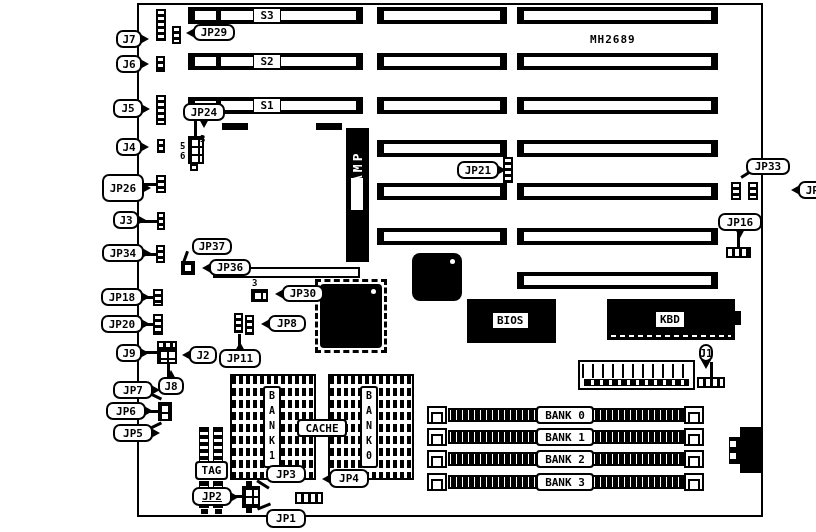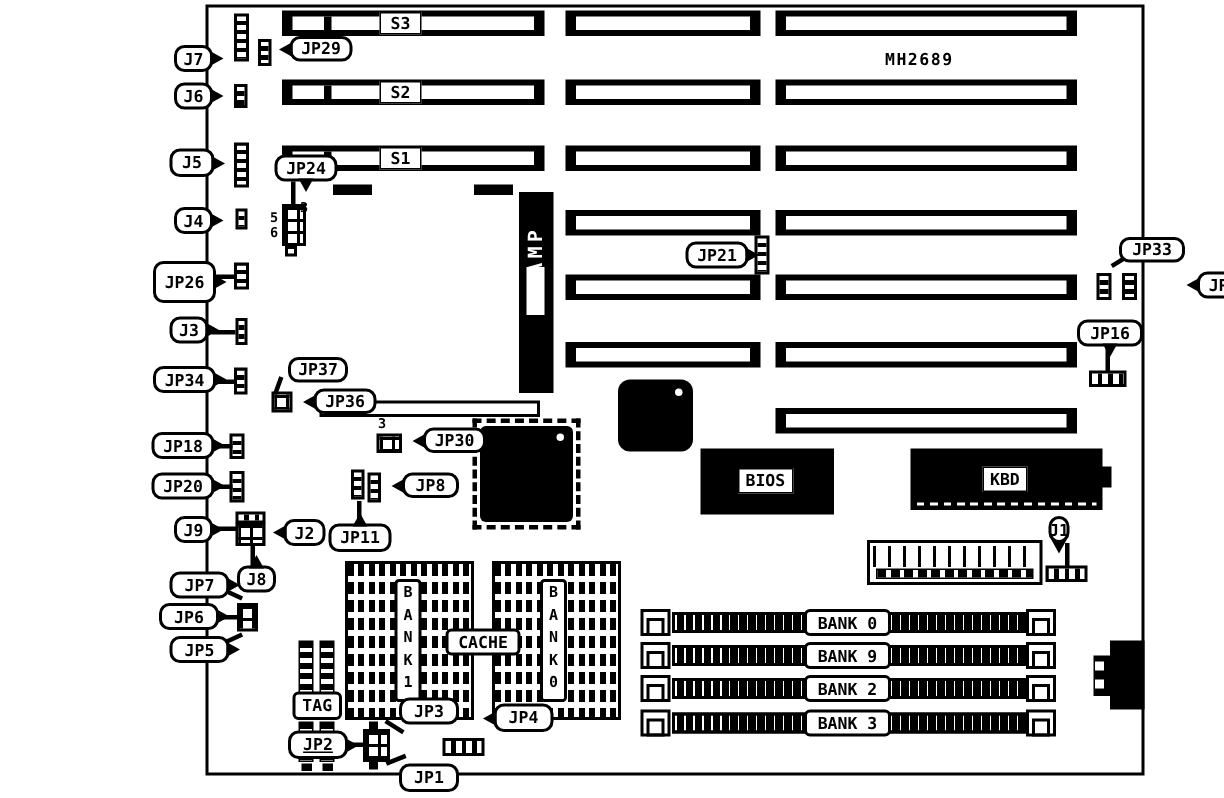--- a/index.html
+++ b/index.html
@@ -181,21 +181,21 @@
   <div class="pinrow" style="left:697px; top:377px; width:28px; height:11px;"></div>
 
   <div class="clip" style="left:427px; top:406px;"></div>
   <div class="simmbar" style="left:448px; top:408px; width:236px;"></div>
   <div class="clip" style="left:684px; top:406px;"></div>
   <div class="boxlabel" style="left:536px; top:406px; width:58px; height:18px;">BANK 0</div>
 
   <div class="clip" style="left:427px; top:428px;"></div>
   <div class="simmbar" style="left:448px; top:430px; width:236px;"></div>
   <div class="clip" style="left:684px; top:428px;"></div>
-  <div class="boxlabel" style="left:536px; top:428px; width:58px; height:18px;">BANK 9</div>
+  <div class="boxlabel" style="left:536px; top:428px; width:58px; height:18px;">BANK 1</div>
 
   <div class="clip" style="left:427px; top:450px;"></div>
   <div class="simmbar" style="left:448px; top:452px; width:236px;"></div>
   <div class="clip" style="left:684px; top:450px;"></div>
   <div class="boxlabel" style="left:536px; top:450px; width:58px; height:18px;">BANK 2</div>
 
   <div class="clip" style="left:427px; top:473px;"></div>
   <div class="simmbar" style="left:448px; top:475px; width:236px;"></div>
   <div class="clip" style="left:684px; top:473px;"></div>
   <div class="boxlabel" style="left:536px; top:473px; width:58px; height:18px;">BANK 3</div>

